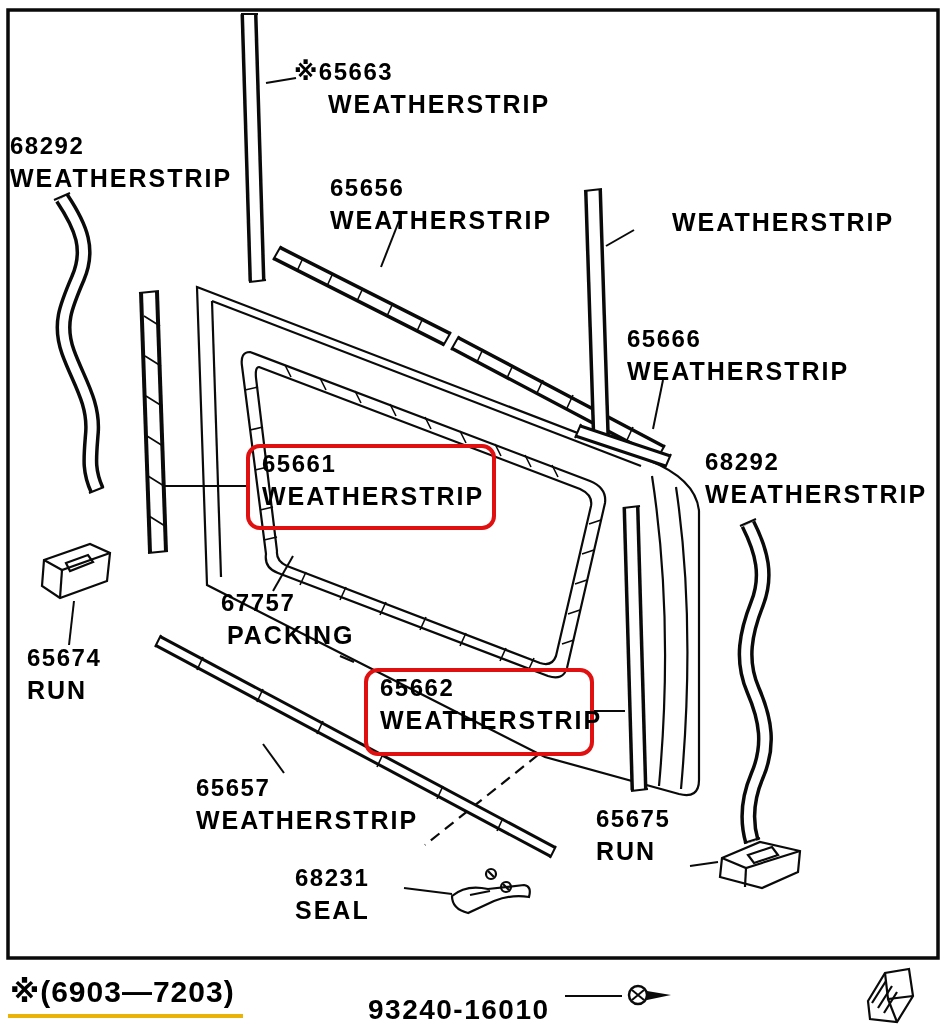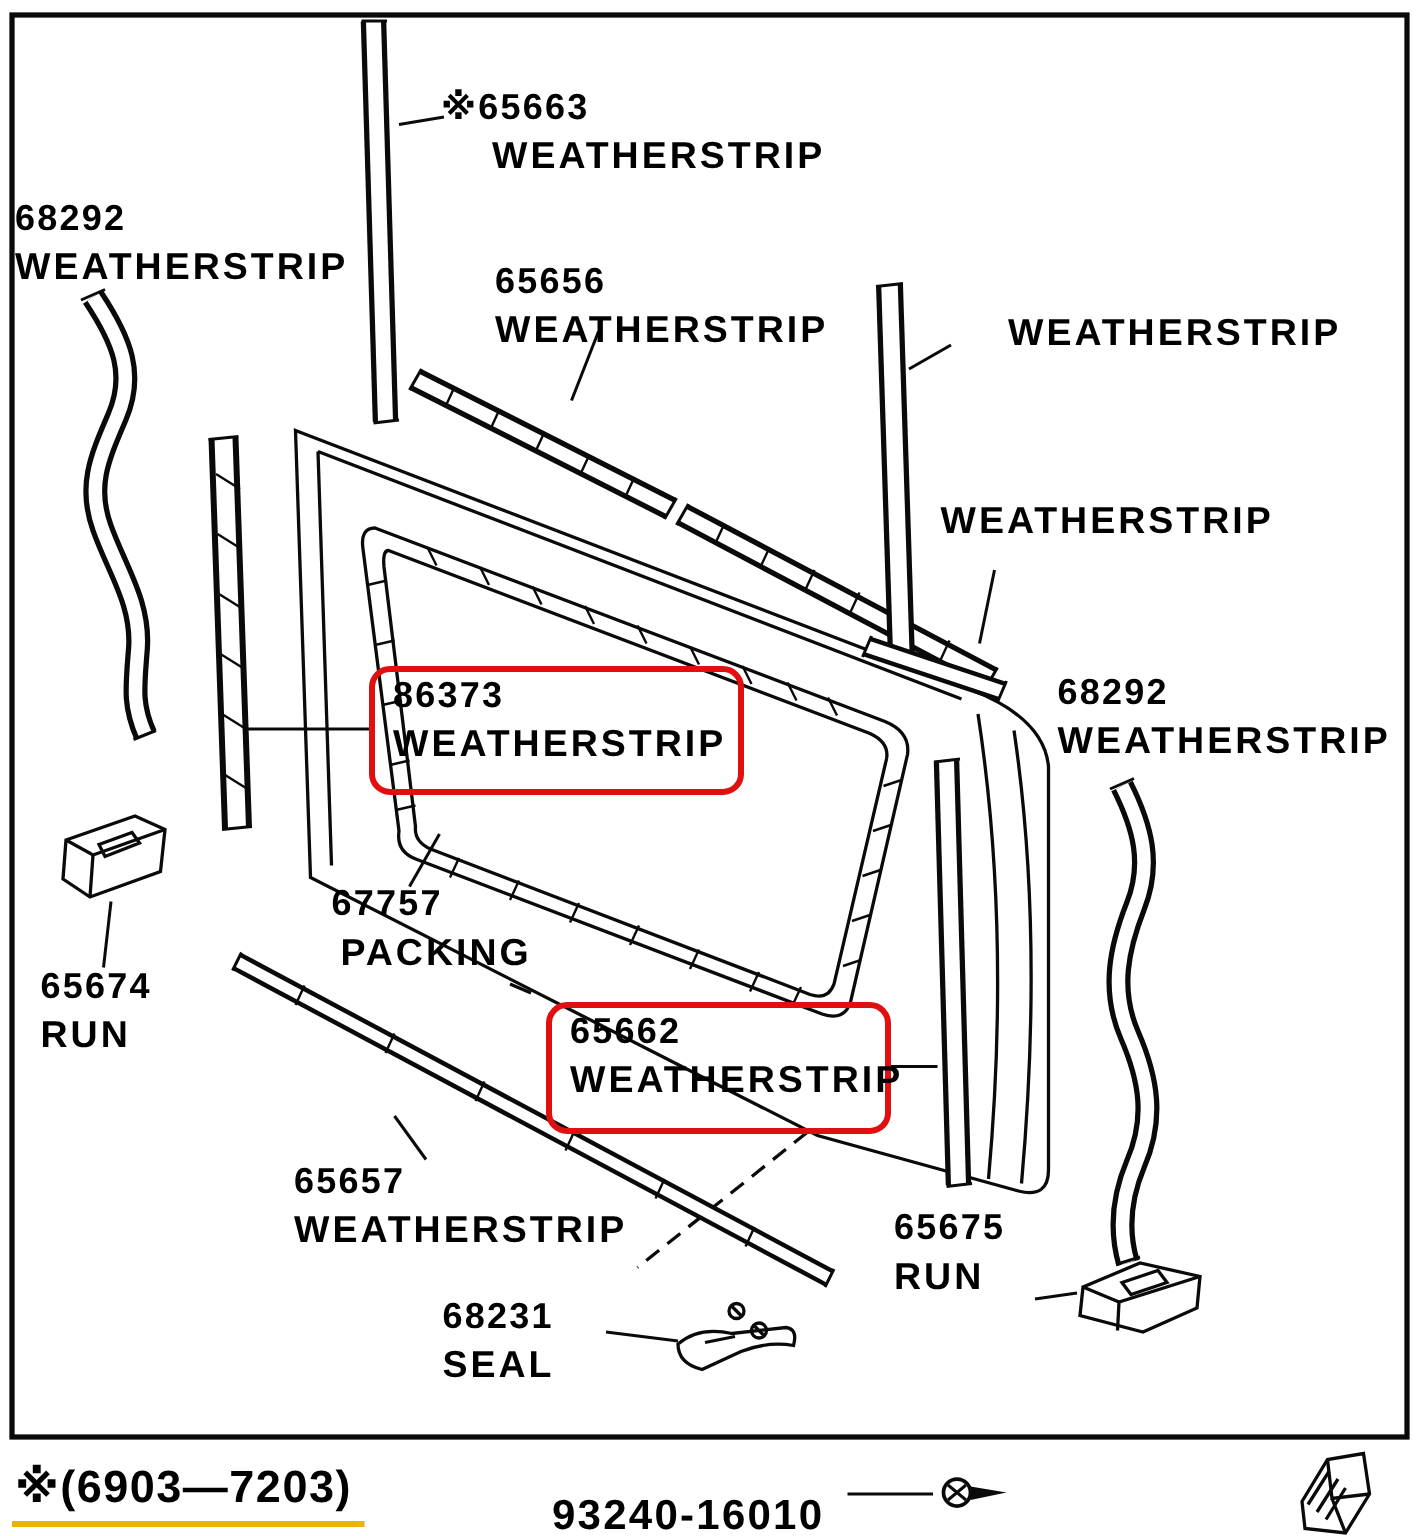--- a/index.html
+++ b/index.html
@@ -171,25 +171,26 @@
   <div class="part-label" style="left:330px;top:176px">
     <div class="part-number">65656</div>
     <div class="part-caption">WEATHERSTRIP</div>
   </div>
 
   <div class="part-label" style="left:632px;top:202px">
     <div class="part-caption" style="margin-left:40px">WEATHERSTRIP</div>
   </div>
 
   <div class="part-label" style="left:627px;top:327px">
+    <div class="part-number">65666</div>
     <div class="part-caption">WEATHERSTRIP</div>
   </div>
 
   <div class="part-label" style="left:262px;top:452px">
-    <div class="part-number">86373</div>
+    <div class="part-number">65661</div>
     <div class="part-caption">WEATHERSTRIP</div>
   </div>
 
   <div class="part-label" style="left:705px;top:450px">
     <div class="part-number">68292</div>
     <div class="part-caption">WEATHERSTRIP</div>
   </div>
 
   <div class="part-label" style="left:221px;top:591px">
     <div class="part-number">67757</div>

